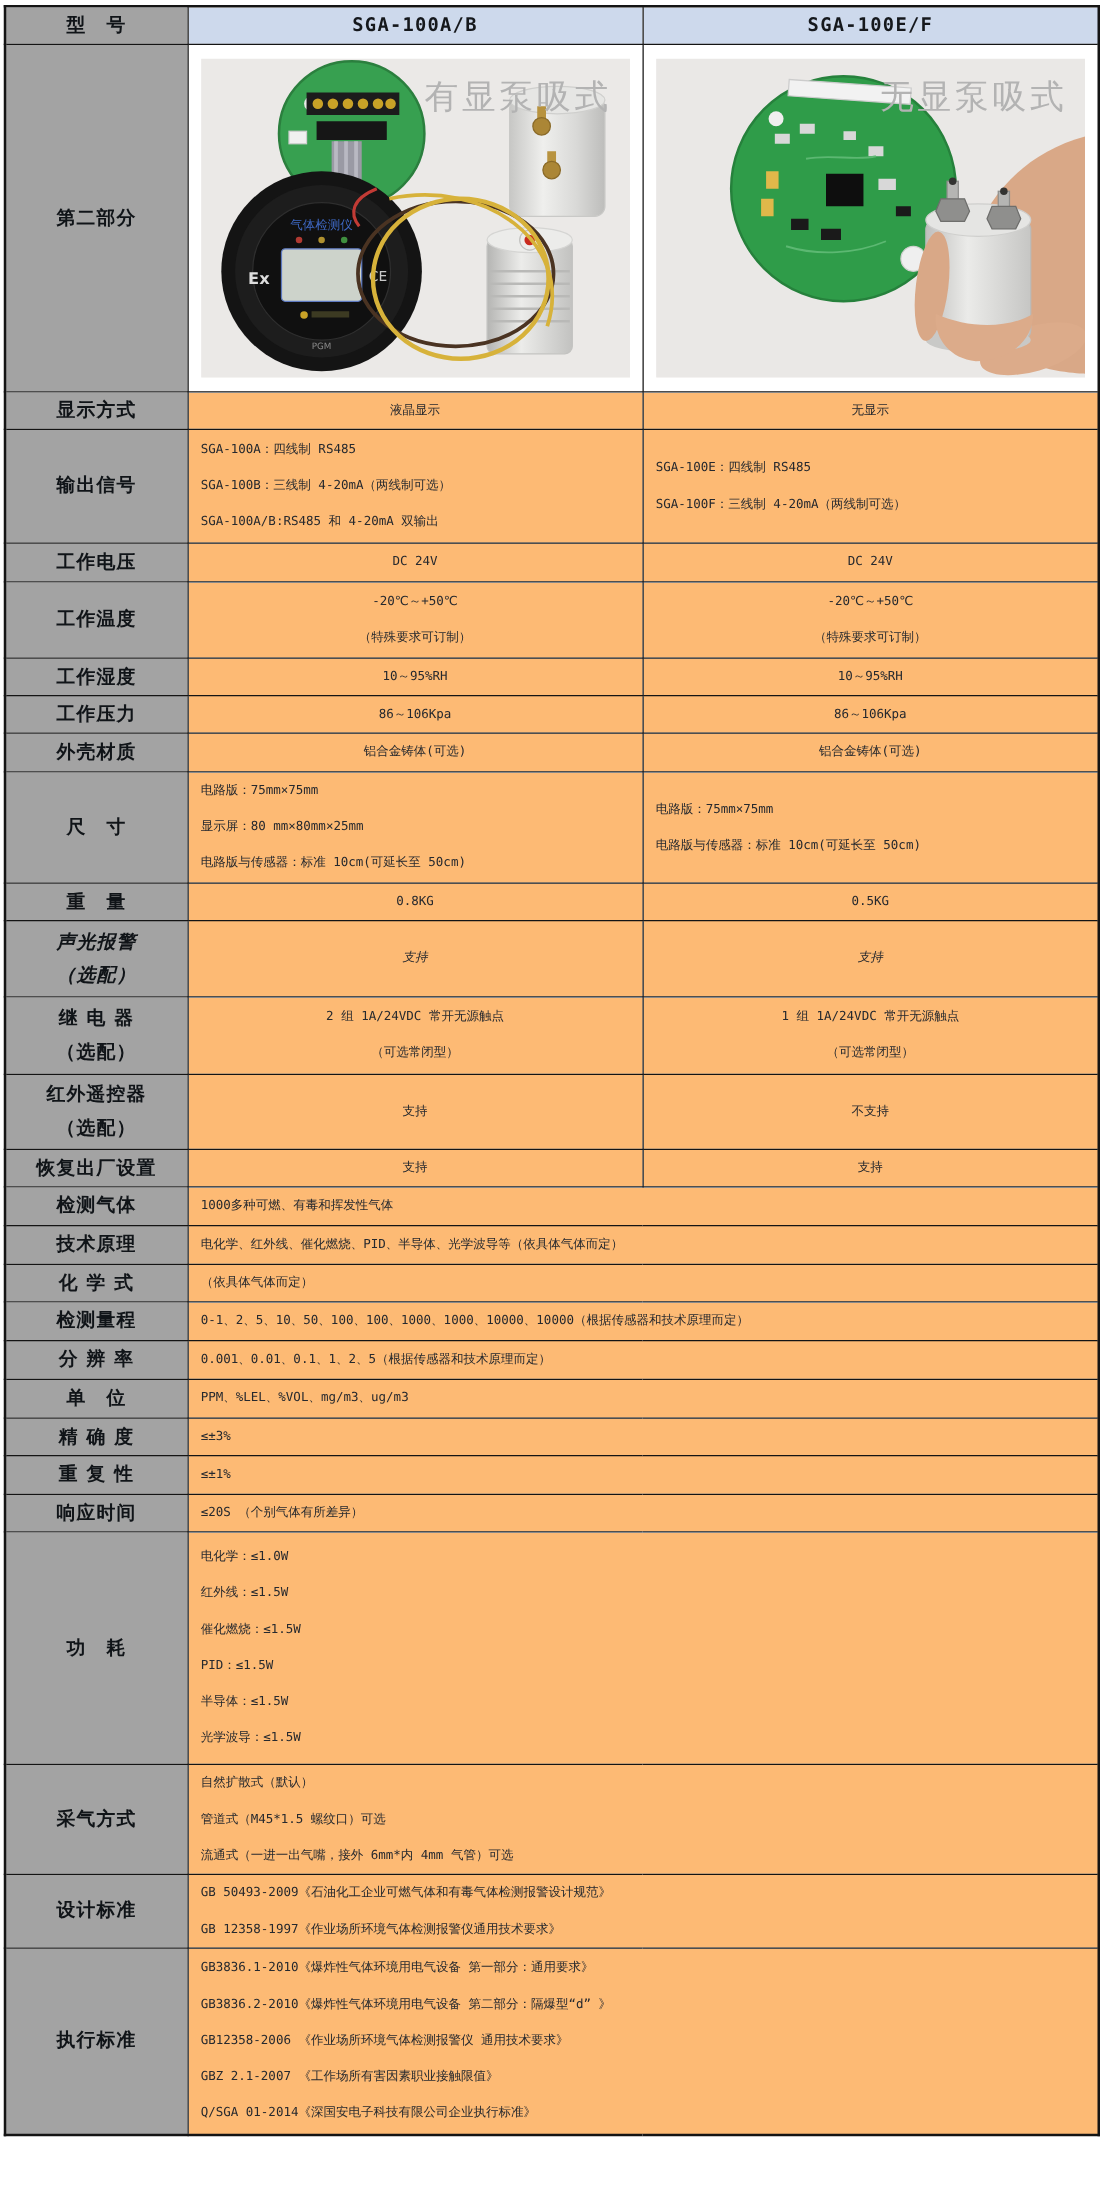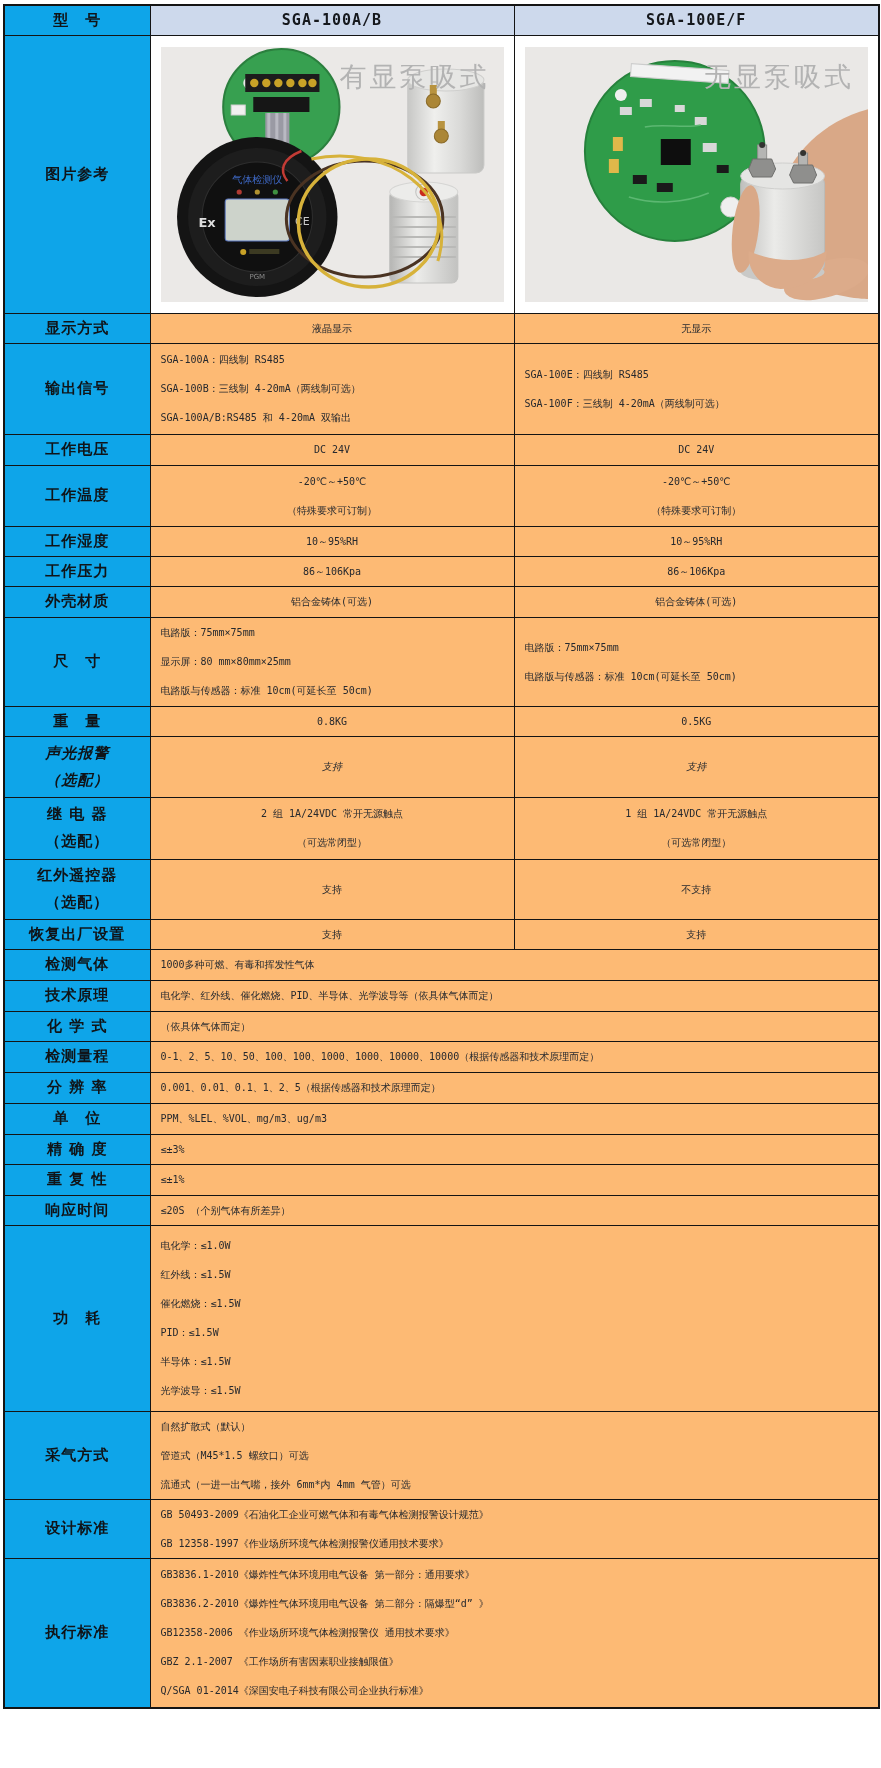--- a/index.html
+++ b/index.html
@@ -1,20 +1,20 @@
 <!DOCTYPE html>
 <html><head>
 <meta charset="utf-8">
 <style>
   html,body{margin:0;padding:0;background:#ffffff;}
   .page{width:881px;height:1768px;box-sizing:border-box;padding:4px 3px 0 3px;background:#fff;overflow:hidden;
         font-family:"DejaVu Sans","Liberation Sans",sans-serif;}
   table.spec{border-collapse:collapse;table-layout:fixed;width:875px;border:2.5px solid #141414;}
   th,td{border:1.5px solid #141414;padding:0;box-sizing:border-box;vertical-align:middle;overflow:hidden;}
-  th.label{background:#0ea5e9;font-weight:bold;font-size:15px;color:#101418;text-align:center;
+  th.label{background:#a3a3a3;font-weight:bold;font-size:15px;color:#101418;text-align:center;
            letter-spacing:1px;line-height:27px;}
   th.model{background:#CDD9EC;font-weight:bold;font-size:15px;color:#15181c;text-align:center;
            font-family:"DejaVu Sans Mono","DejaVu Sans",sans-serif;letter-spacing:1px;}
   td.val{background:#fdba74;font-size:10px;color:#26292e;
          font-family:"DejaVu Sans Mono","DejaVu Sans",sans-serif;}
   td.val .ln{line-height:29px;white-space:nowrap;}
   td.val.left .ln{text-align:left;padding-left:10px;padding-right:4px;}
   td.val.center .ln{text-align:center;padding:0 2px;}
   td.photo-cell{background:#ffffff;padding:11px 10px;}
   .photo{position:relative;width:100%;height:255px;background:#ebe9e7;overflow:hidden;}
@@ -32,21 +32,21 @@
         <col style="width:364px">
         <col style="width:365px">
     </colgroup>
     <tbody id="rows-body">
       <tr style="height:30px">
         <th class="label">型　号</th>
         <th class="model">SGA-100A/B</th>
         <th class="model">SGA-100E/F</th>
       </tr>
       <tr style="height:277px">
-        <th class="label">图片参考</th>
+        <th class="label">第二部分</th>
         <td class="photo-cell">
           <div class="photo">
             <svg viewBox="0 0 342 255" preserveAspectRatio="none">
               <defs>
                 <linearGradient id="sg1" x1="0" y1="0" x2="1" y2="0">
                   <stop offset="0" stop-color="#c7c7c5"></stop>
                     <stop offset="0.35" stop-color="#efefed"></stop>
                   <stop offset="0.7" stop-color="#d9d9d7"></stop>
                     <stop offset="1" stop-color="#bdbdbb"></stop>
                 </linearGradient>

